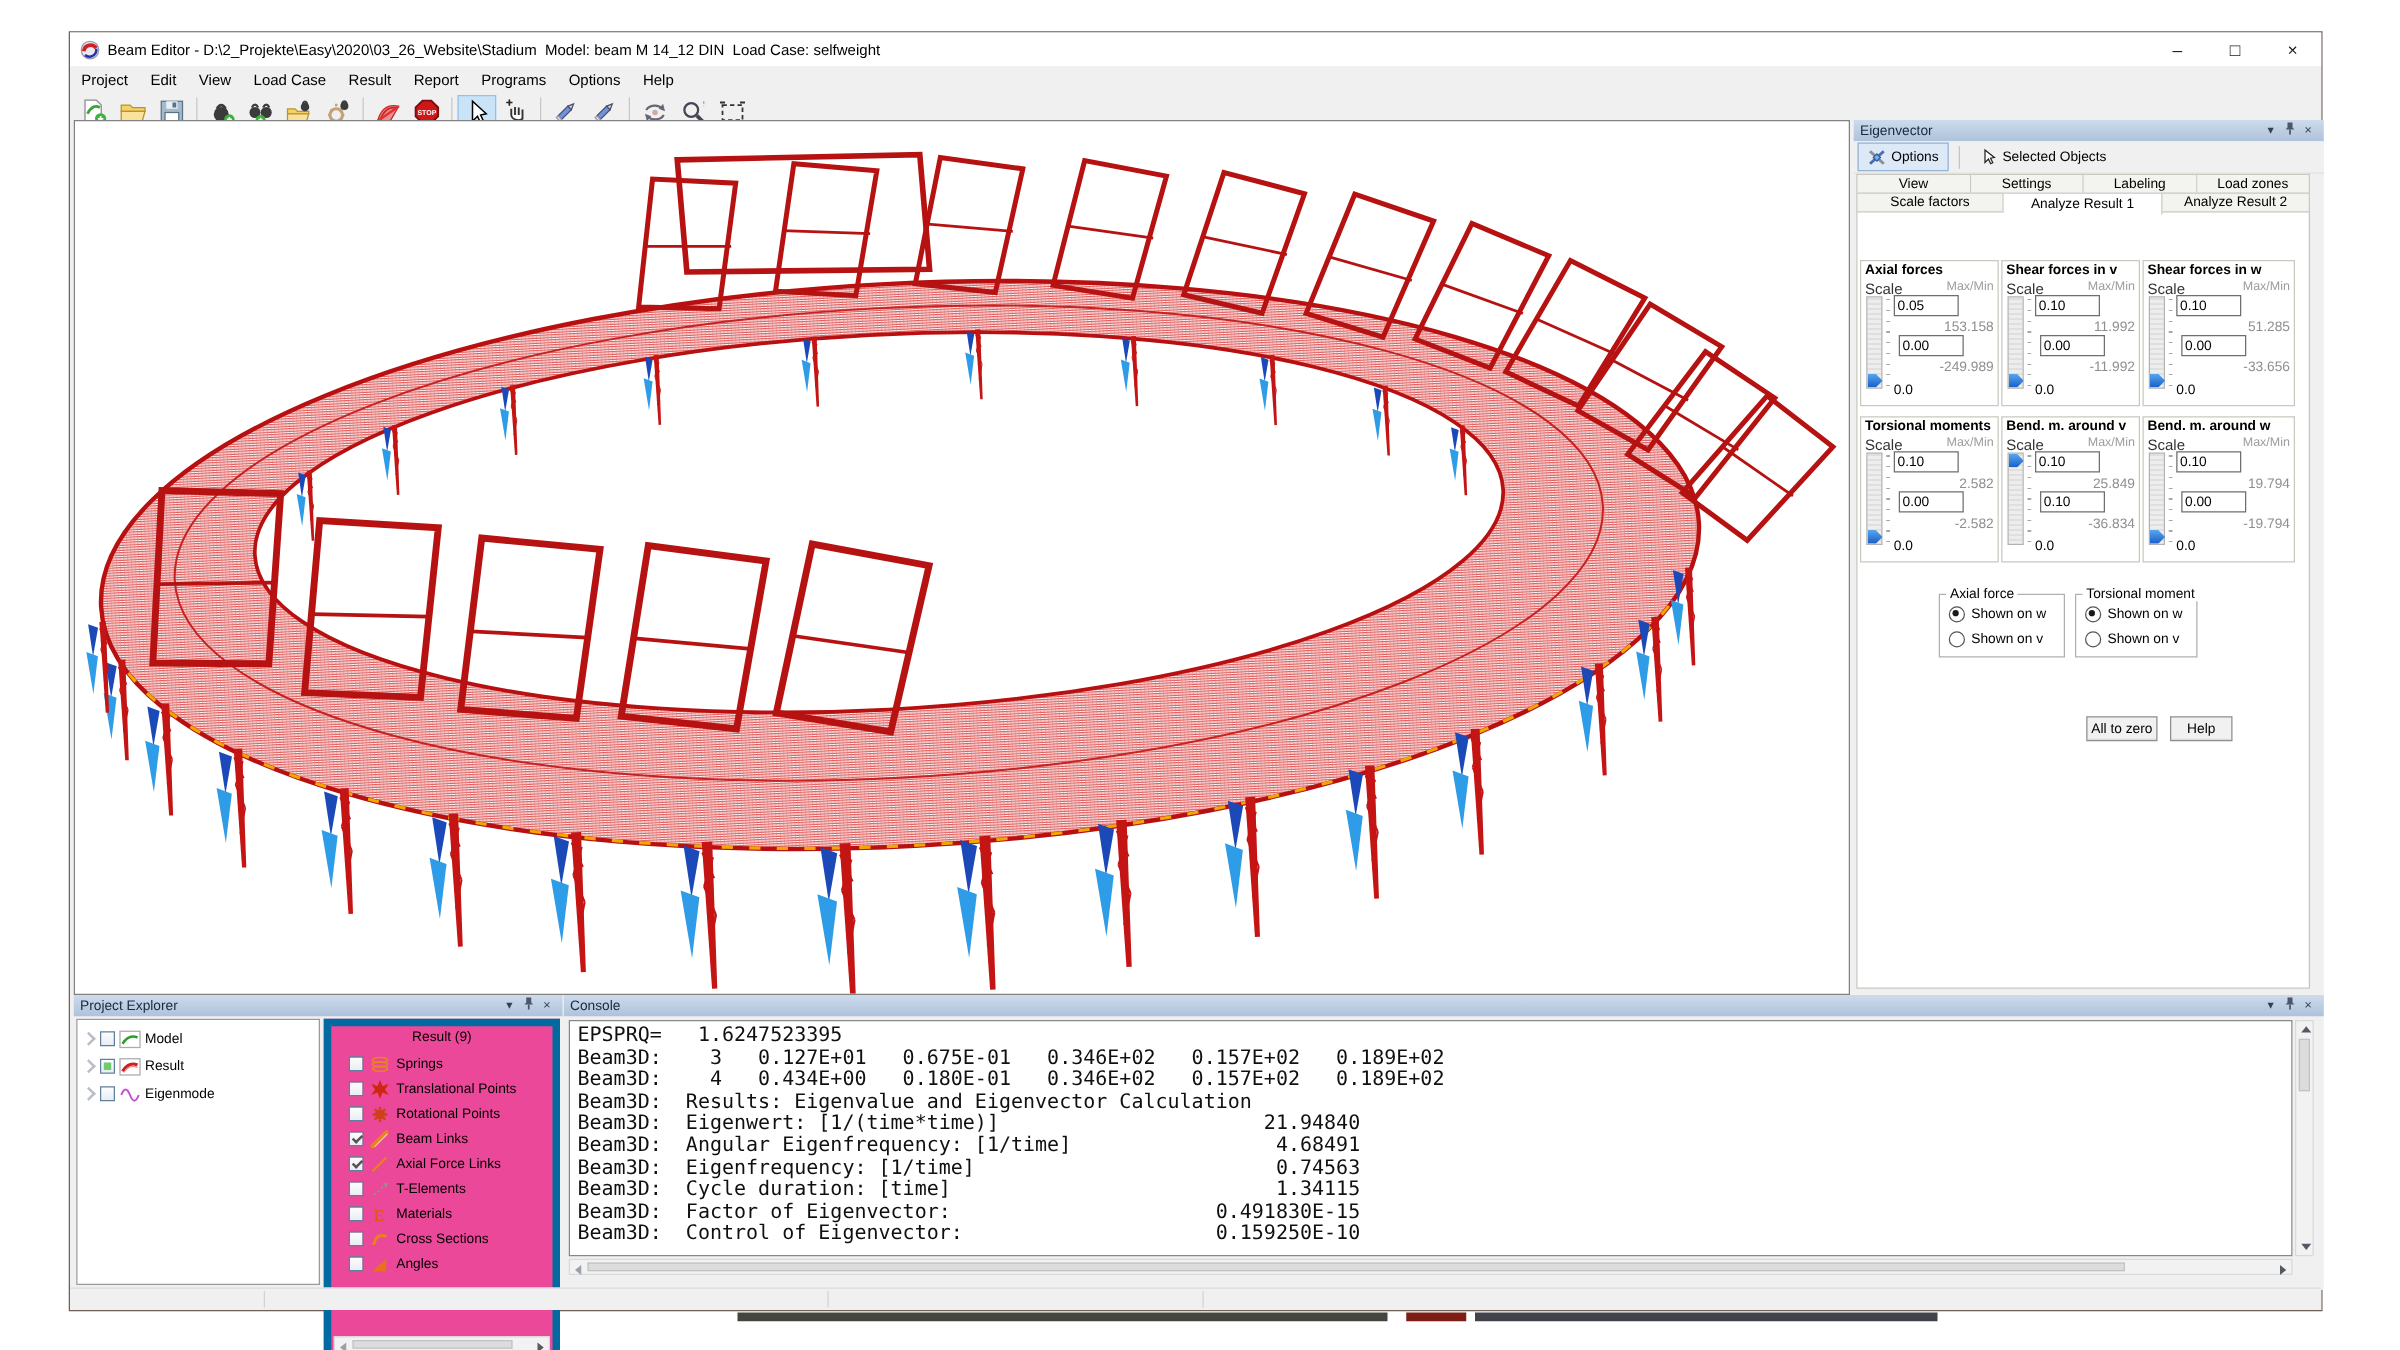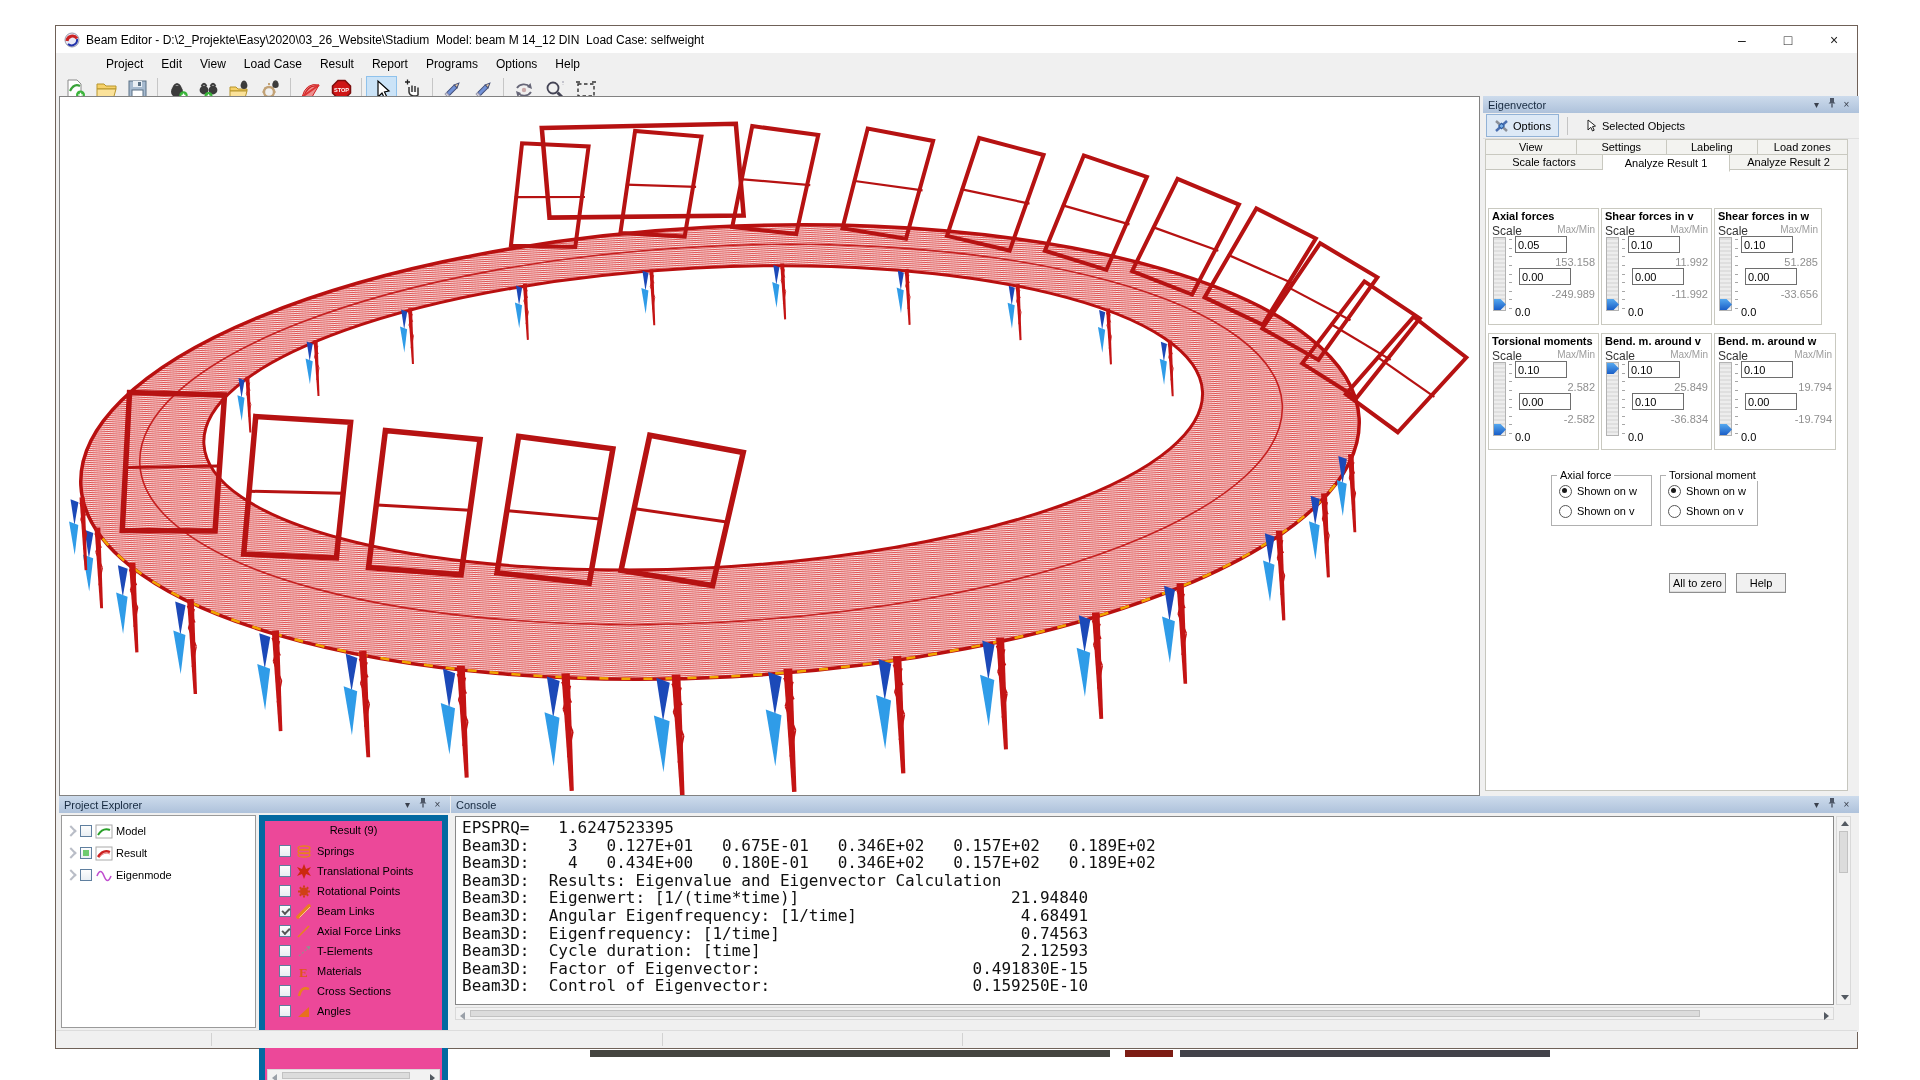--- a/index.html
+++ b/index.html
@@ -6,21 +6,21 @@
   body{width:1920px;height:1080px;background:#ffffff;position:relative;overflow:hidden;
        font-family:"Liberation Sans",sans-serif;color:#000;}
   .win{position:absolute;left:55px;top:25px;width:1803px;height:1024px;background:#f0f0f0;
        border:1px solid #6f6158;box-sizing:border-box;}
   
   .titlebar{height:27px;display:flex;align-items:center;background:#ffffff;padding-left:8px;}
   .title-text{font-size:12px;margin-left:6px;white-space:pre;}
   .win-controls{margin-left:auto;display:flex;height:100%;}
   .wc{width:46px;display:flex;align-items:center;justify-content:center;font-size:14px;color:#222;}
   
-  .menubar{height:21px;display:flex;align-items:center;background:#f0f0f0;font-size:12px;margin-left:41px;}
+  .menubar{height:21px;display:flex;align-items:center;background:#f0f0f0;font-size:12px;}
   .menu-item{padding:0 9px;}
   
   .toolbar{height:31px;display:flex;align-items:center;background:#f0f0f0;padding-left:4px;}
   .tbtn{width:31px;height:28px;display:flex;align-items:center;justify-content:center;box-sizing:border-box;}
   .tbtn.active{background:#cbe3f7;border:1px solid #8fc2ec;}
   .tsep{width:1px;height:24px;background:#c6c6c6;margin:0 4px;}
   
   .viewport{position:absolute;left:3px;top:70px;width:1421px;height:700px;background:#fff;
             border:1px solid #828282;box-sizing:border-box;overflow:hidden;}
   
@@ -415,21 +415,21 @@
           <div class="sg-thumb"></div>
         </div>
       <div class="sg-ticks"></div>
       <input class="sg-in1" type="text" value="0.10" style="">
       <div class="sg-max">11.992</div>
       <input class="sg-in2" type="text" value="0.00" style="">
       <div class="sg-min">-11.992</div>
       <div class="sg-zero">0.0</div>
     </div>
 
-    <div class="sg" style="left:231px;top:112px;width:108px;">
+    <div class="sg" style="left:231px;top:112px;width:122px;">
       <div class="sg-title">Shear forces in w</div>
       <div class="sg-scale">Scale</div>
       <div class="sg-maxmin">Max/Min</div>
       <div class="sg-slider">
           <div class="sg-thumb"></div>
         </div>
       <div class="sg-ticks"></div>
       <input class="sg-in1" type="text" value="0.10" style="">
       <div class="sg-max">51.285</div>
       <input class="sg-in2" type="text" value="0.00" style="">
@@ -644,21 +644,21 @@
       <span class="picon">×</span>
     </div>
     <div class="ccontent">
       <div class="cline">EPSPRQ=   1.6247523395</div>
       <div class="cline">Beam3D:    3   0.127E+01   0.675E-01   0.346E+02   0.157E+02   0.189E+02</div>
       <div class="cline">Beam3D:    4   0.434E+00   0.180E-01   0.346E+02   0.157E+02   0.189E+02</div>
       <div class="cline">Beam3D:  Results: Eigenvalue and Eigenvector Calculation</div>
       <div class="cline">Beam3D:  Eigenwert: [1/(time*time)]                      21.94840</div>
       <div class="cline">Beam3D:  Angular Eigenfrequency: [1/time]                 4.68491</div>
       <div class="cline" ind2="">Beam3D:  Eigenfrequency: [1/time]                         0.74563</div>
-      <div class="cline">Beam3D:  Cycle duration: [time]                           2.12593</div>
+      <div class="cline">Beam3D:  Cycle duration: [time]                           1.34115</div>
       <div class="cline">Beam3D:  Factor of Eigenvector:                      0.491830E-15</div>
       <div class="cline">Beam3D:  Control of Eigenvector:                     0.159250E-10</div>
     </div>
     <div class="vscroll" style="left:1385px;top:20px;height:189px;">
       <span class="sarrow" style="left:3.5px;top:4px;border-left:4px solid transparent;border-right:4px solid transparent;border-bottom:5px solid #545a62;"></span>
       <div class="sthumb" style="left:2px;top:14px;width:9px;height:42px;"></div>
       <span class="sarrow" style="left:3.5px;bottom:4px;border-left:4px solid transparent;border-right:4px solid transparent;border-top:5px solid #545a62;"></span>
     </div>
     <div class="hscroll" style="left:4px;top:211px;width:1379px;">
       <span class="sarrow" style="left:4px;top:3.5px;border-top:4px solid transparent;border-bottom:4px solid transparent;border-right:5px solid #9aa0a8;"></span>

